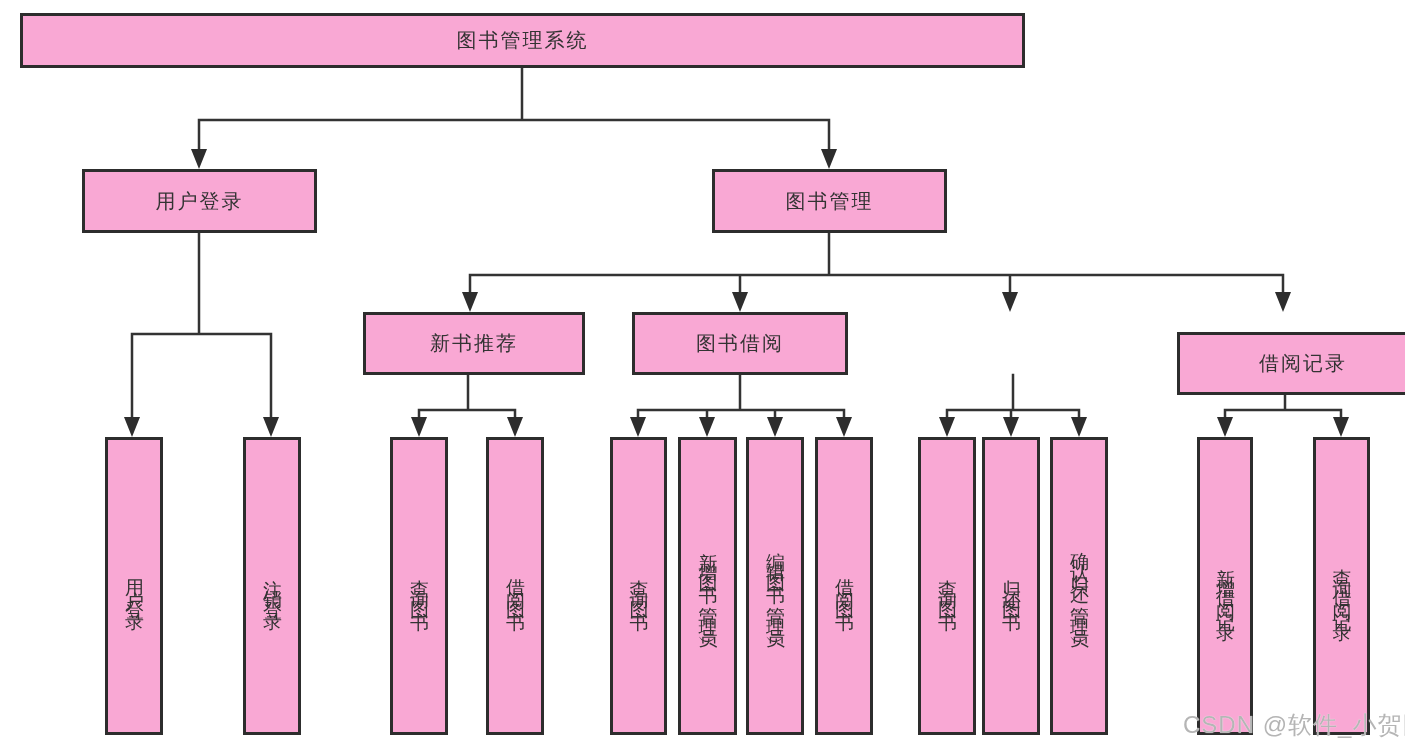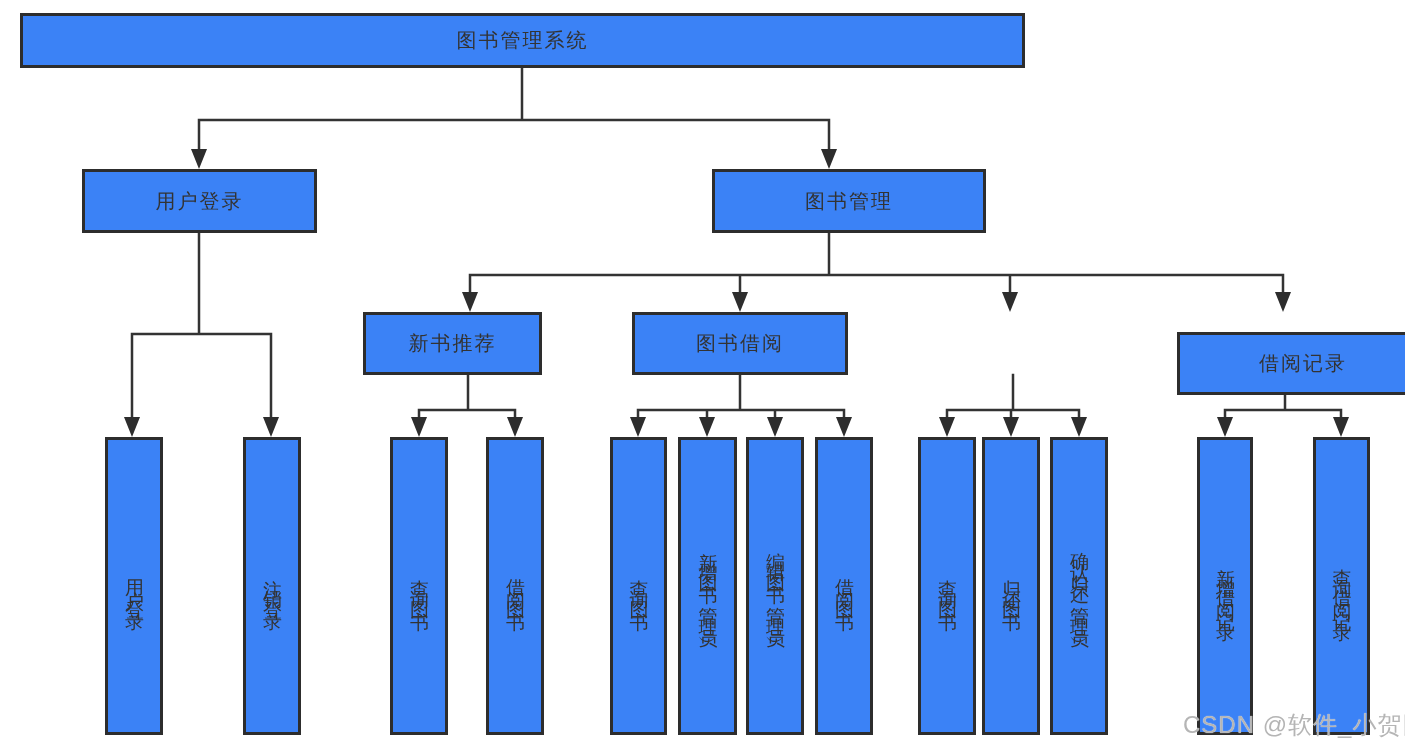--- a/index.html
+++ b/index.html
@@ -13,21 +13,21 @@
   }
   .wires {
     position: absolute;
     left: 0; top: 0;
     width: 1405px; height: 747px;
     pointer-events: none;
   }
   .node {
     position: absolute;
     box-sizing: border-box;
-    background: #3b82f6;
+    background: #f9a8d4;
     border: 3px solid #2d2d2d;
     color: #333333;
     display: flex;
     align-items: center;
     justify-content: center;
     font-size: 20px;
     letter-spacing: 2px;
     white-space: nowrap;
   }
   .leaf {
@@ -94,23 +94,23 @@
       <polygon points="1003,417 1019,417 1011,437"></polygon>
       <polygon points="1071,417 1087,417 1079,437"></polygon>
       <polygon points="1217,417 1233,417 1225,437"></polygon>
       <polygon points="1333,417 1349,417 1341,437"></polygon>
     </g>
   </svg>
 
   <div class="node" style="left:20px; top:13px; width:1005px; height:55px;">图书管理系统</div>
 
   <div class="node" style="left:82px; top:169px; width:235px; height:64px;">用户登录</div>
-  <div class="node" style="left:712px; top:169px; width:274px; height:64px;">图书管理</div>
+  <div class="node" style="left:712px; top:169px; width:235px; height:64px;">图书管理</div>
 
-  <div class="node" style="left:363px; top:312px; width:179px; height:63px;">新书推荐</div>
+  <div class="node" style="left:363px; top:312px; width:222px; height:63px;">新书推荐</div>
   <div class="node" style="left:632px; top:312px; width:216px; height:63px;">图书借阅</div>
   <div class="node" style="left:1177px; top:332px; width:252px; height:63px;">借阅记录</div>
 
   <div class="node leaf" style="left:105px; top:437px; width:58px; height:298px;">
     <span class="vtext">用户登录</span>
   </div>
   <div class="node leaf" style="left:243px; top:437px; width:58px; height:298px;">
     <span class="vtext">注销登录</span>
   </div>
 

